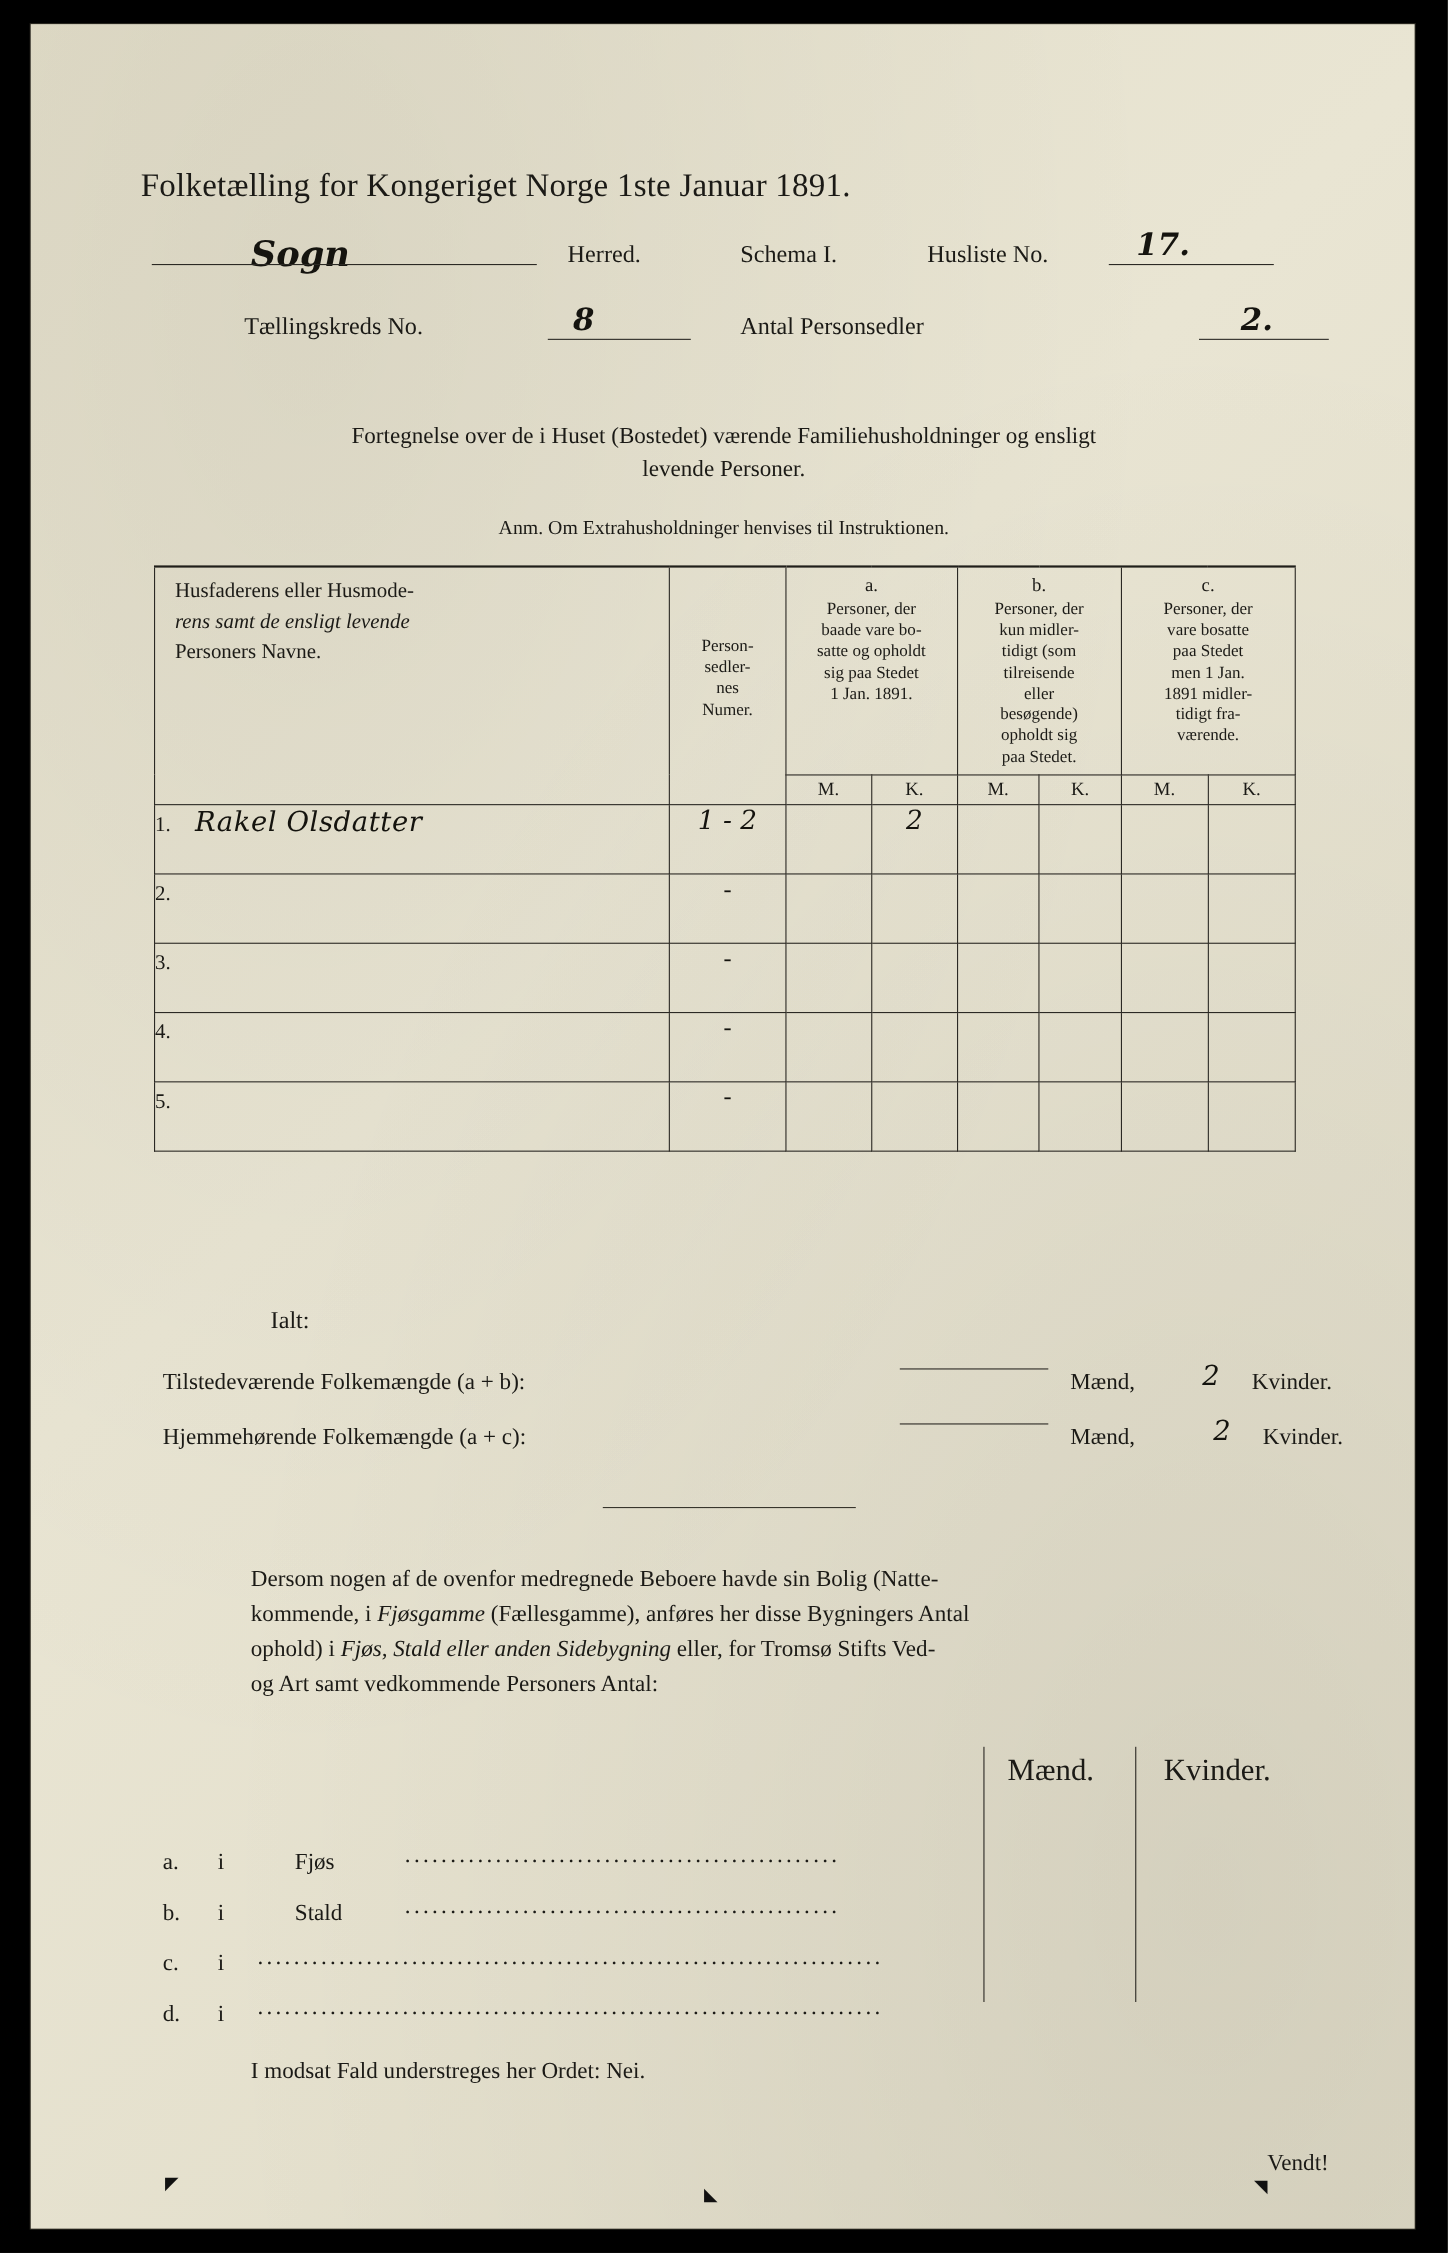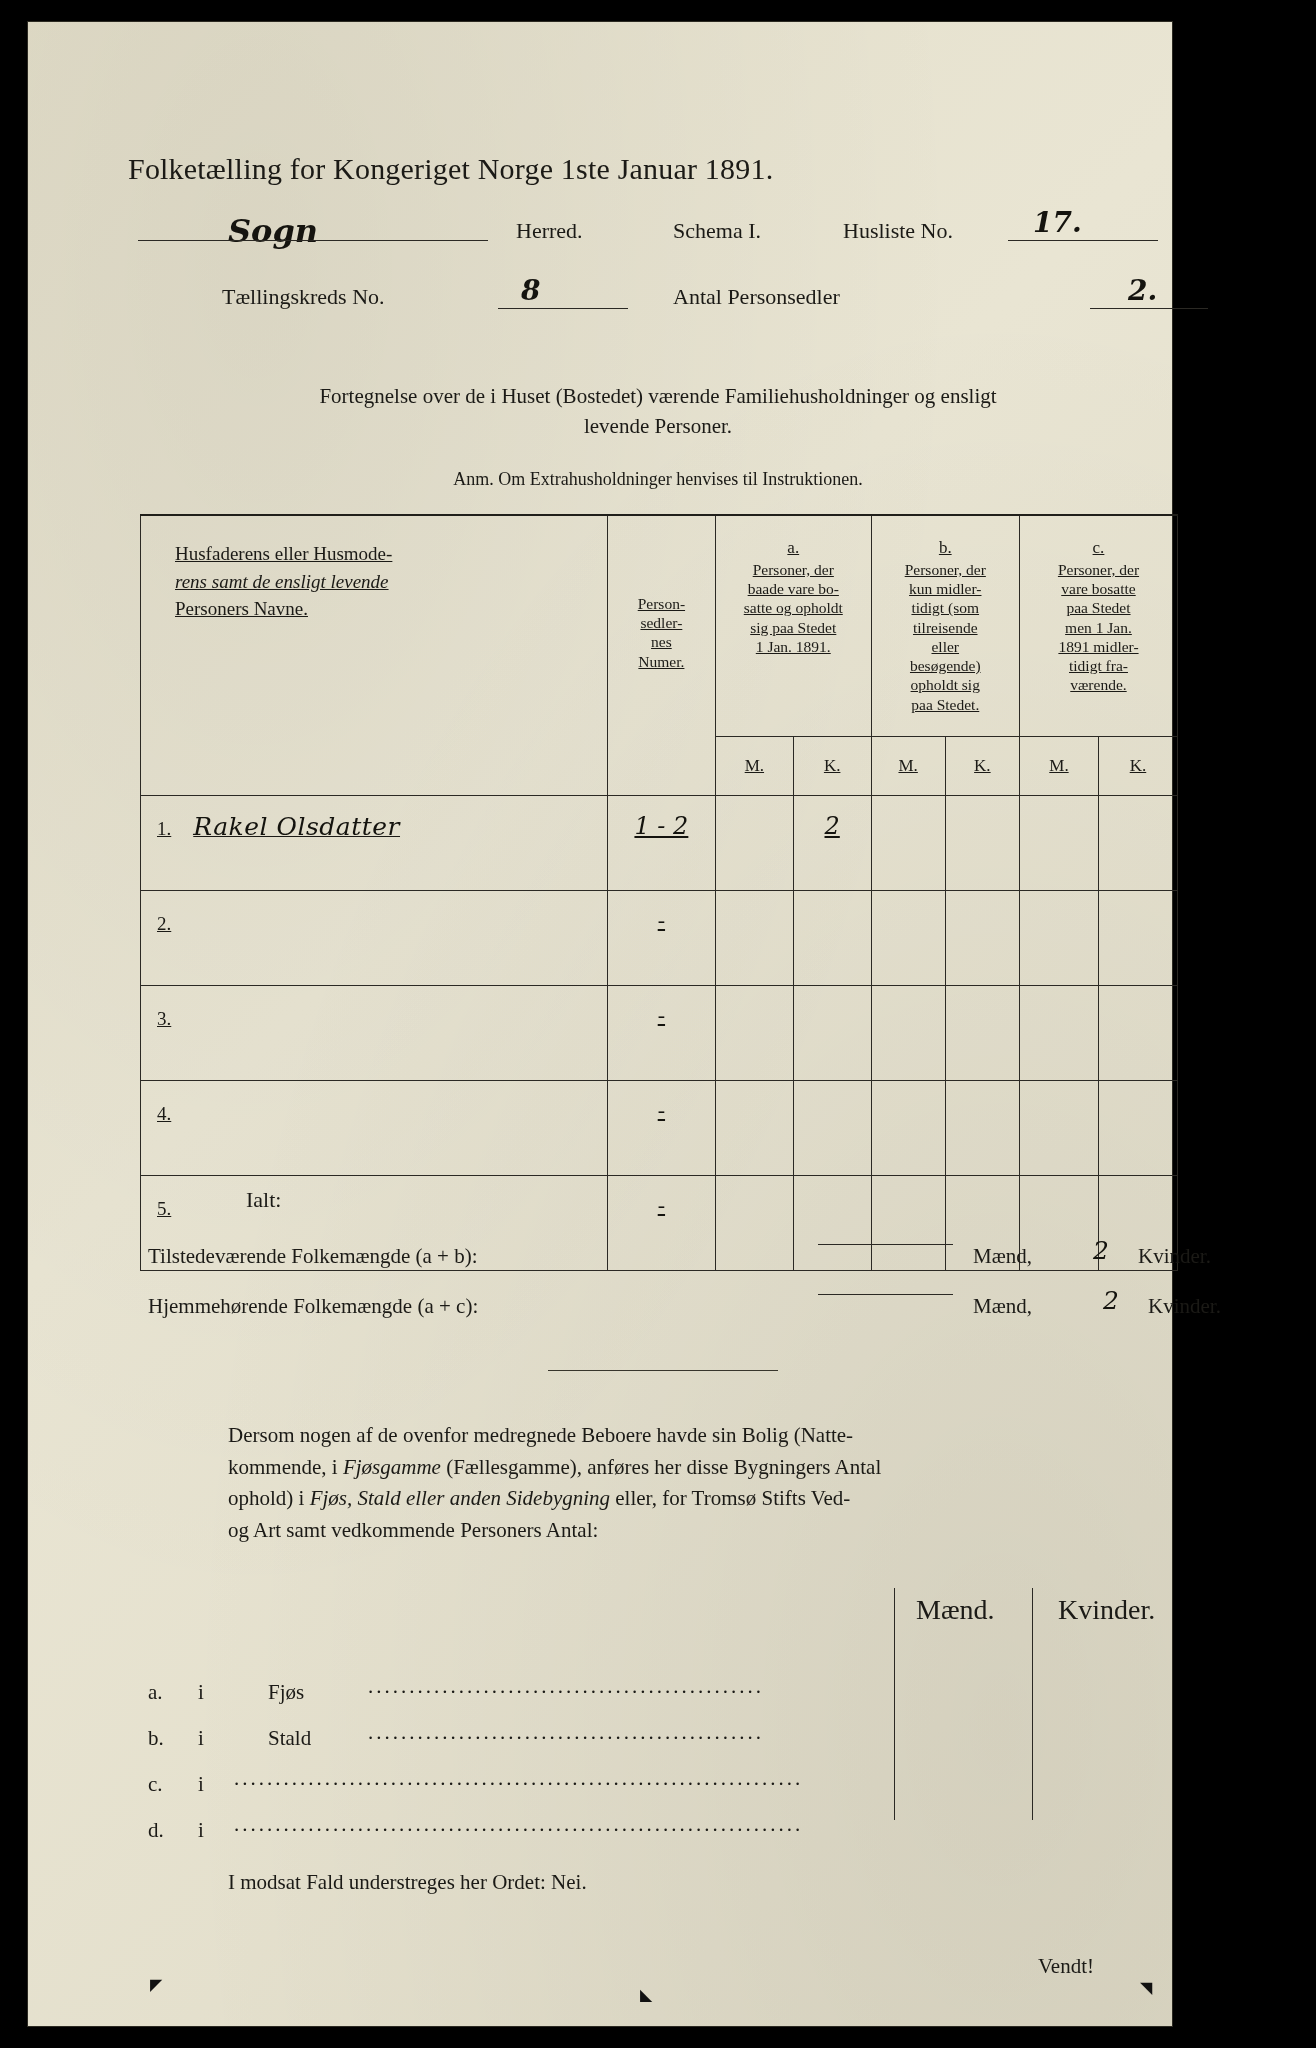--- a/index.html
+++ b/index.html
@@ -10,21 +10,21 @@
   body {
     width: 1316px;
     height: 2048px;
     overflow: hidden;
     font-family: "Liberation Serif", serif;
   }
   .page {
     position: absolute;
     left: 28px;
     top: 22px;
-    width: 1144px;
+    width: 1258px;
     height: 2004px;
     background: #e9e5d3;
     box-shadow: 0 0 0 1px #2c2a22;
   }
   .paper-noise {
     position: absolute;
     inset: 0;
     background:
       radial-gradient(ellipse at 20% 12%, rgba(0,0,0,0.05) 0%, rgba(0,0,0,0) 55%),
       radial-gradient(ellipse at 85% 85%, rgba(0,0,0,0.06) 0%, rgba(0,0,0,0) 60%),
@@ -99,23 +99,22 @@
   .tbl {
     position: absolute;
     left: 112px;
     top: 492px;
     width: 1038px;
     border-collapse: collapse;
     color: #1b1a16;
   }
   .tbl td, .tbl th {
     border: 1px solid #2b2924;
-    padding: 16px;
+    padding: 0;
     vertical-align: top;
-    text-decoration: underline;
   }
   .tbl .topline { border-top: 2.2px solid #201f1a; }
   .hdr-letter {
     text-align: center;
     font-size: 17px;
     padding-top: 6px;
   }
   .hdr-txt {
     font-size: 15.5px;
     line-height: 1.24;

